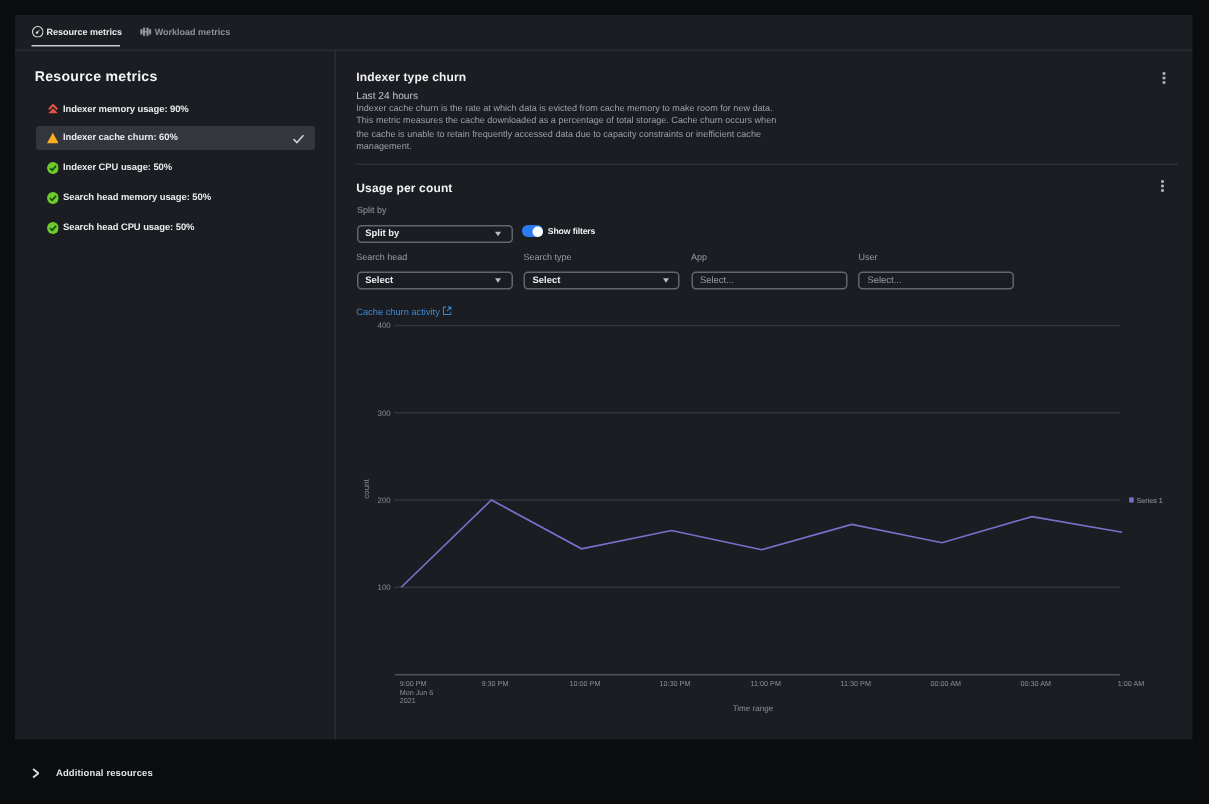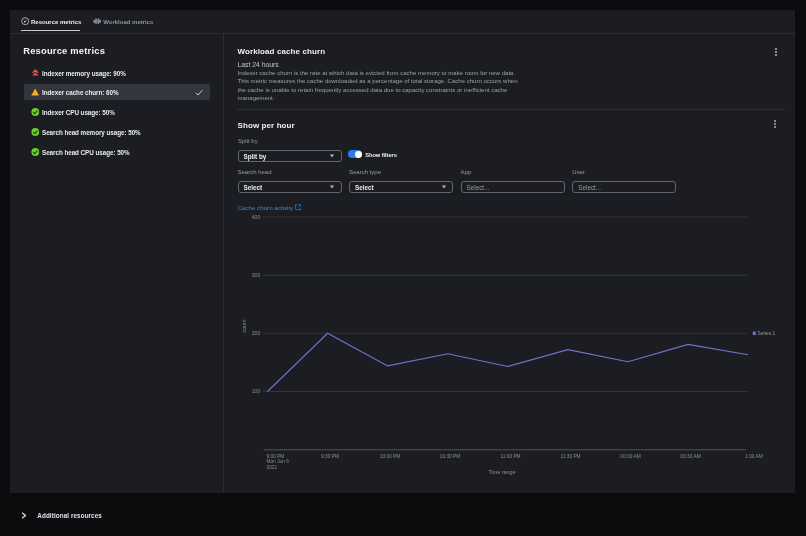--- a/index.html
+++ b/index.html
@@ -88,30 +88,30 @@
   <div class="txt">Search head memory usage: 50%</div>
 </div>
 <div class="item" style="top:144.2px">
   <svg class="ic" width="8.6" height="8.6" viewBox="0 0 16 16">
       <circle cx="8" cy="8" r="7.3" fill="#6ecb2c"></circle>
       <path fill="none" stroke="#194d10" stroke-width="2.1" d="M4.3 8.2 L7 10.9 L11.9 5.3"></path>
     </svg>
   <div class="txt">Search head CPU usage: 50%</div>
 </div>
 
-<div class="h1" style="top:46.8px">Workload cache churn</div>
+<div class="h1" style="top:46.8px">Indexer type churn</div>
 <div class="kebab" style="left:774.8px; top:48.3px">
     <i></i>
     <i></i>
     <i></i>
   </div>
 <div class="sub">Last 24 hours</div>
 <div class="para">Indexer cache churn is the rate at which data is evicted from cache memory to make room for new data.<br>This metric measures the cache downloaded as a percentage of total storage. Cache churn occurs when<br>the cache is unable to retain frequently accessed data due to capacity constraints or inefficient cache<br>management.</div>
 <div class="hr1"></div>
-<div class="h1" style="top:120.6px">Show per hour</div>
+<div class="h1" style="top:120.6px">Usage per count</div>
 <div class="kebab" style="left:773.8px; top:120.4px">
     <i></i>
     <i></i>
     <i></i>
   </div>
 
 <div class="lbl" style="left:238px; top:138.3px">Split by</div>
 <div class="field" style="left:237.5px; top:150.2px; width:104px; height:12.3px">
     <span class="ftxt">Split by</span>
     <span class="caret"></span>

